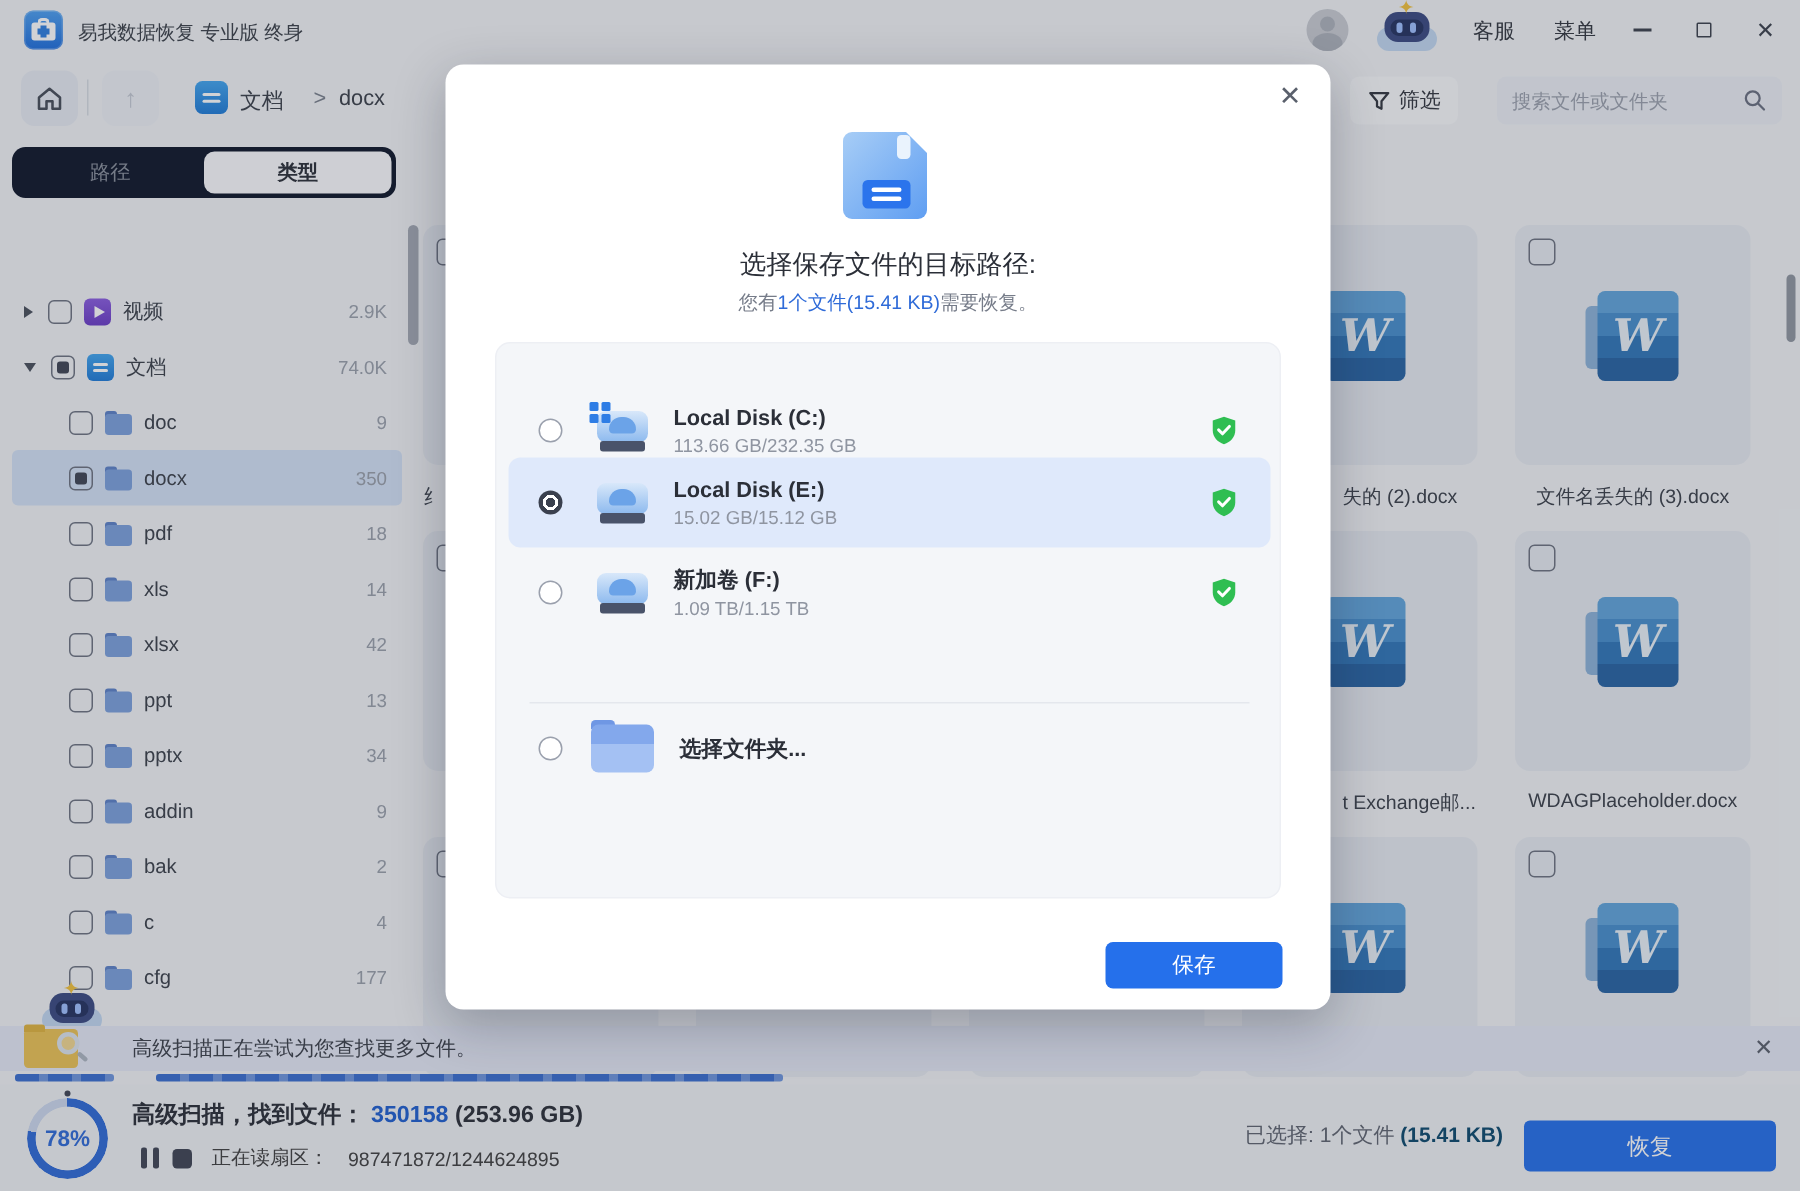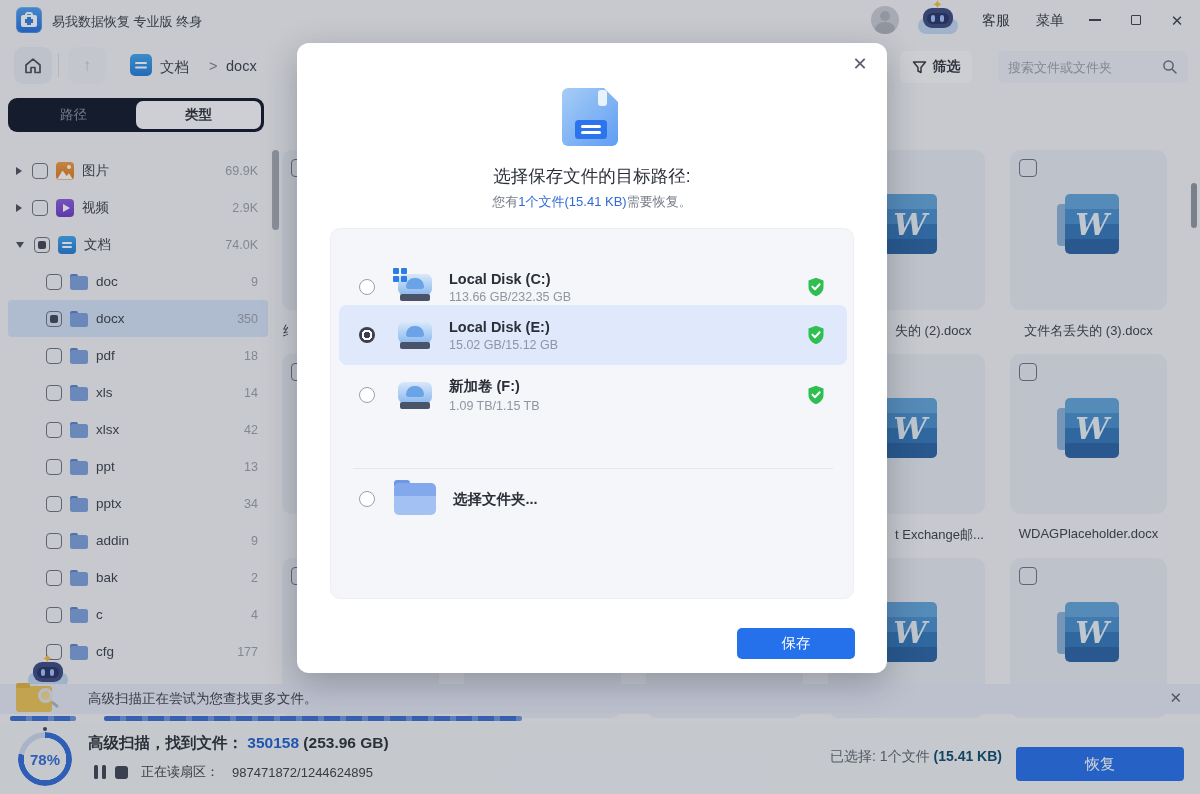--- a/index.html
+++ b/index.html
@@ -34,21 +34,21 @@
   
   .navbtn{position:absolute;top:47px;width:38px;height:37px;border-radius:9px;background:#e7ebf2;display:flex;align-items:center;justify-content:center}
   .navbtn.disabled{background:#edf0f5}
   .vdiv{position:absolute;left:58px;top:53px;width:1px;height:24px;background:#d7dbe2}
   .up-arrow{font-size:17px;color:#c3c8d2;font-weight:bold}
   .bc-icon{position:absolute;left:130px;top:54px;width:22px;height:22px;border-radius:5px;background:linear-gradient(180deg,#41a5f0,#1f7cd8)}
   .bc-icon::after{content:"";position:absolute;left:5px;top:8px;width:12px;height:2.4px;background:#fff;border-radius:1px;box-shadow:0 4.5px 0 #fff}
   .bc-text{position:absolute;top:58px;font-size:14.5px;color:#3b404a}
   .bc-sep{color:#7a808c}
   .filterbtn{position:absolute;left:900px;top:51px;width:72px;height:32px;border-radius:6px;background:rgba(255,255,255,.5);display:flex;align-items:center;justify-content:center;gap:6px}
-  .filterbtn span{font-size:14px;font-weight:bold;color:#33373f}
+  .filterbtn span{font-size:14px;font-weight:normal;color:#33373f}
   .searchbox{position:absolute;left:998px;top:51px;width:190px;height:32px;border-radius:6px;background:#eceff5;display:flex;align-items:center;padding:0 10px;gap:6px}
   .searchbox input{flex:1;border:none;outline:none;background:transparent;font-size:13px;color:#3b404a;font-family:inherit;min-width:0}
   .searchbox input::placeholder{color:#9ba1ad}
 
   
   .tabs{position:absolute;left:8px;top:98px;width:256px;height:34px;background:#0f172a;border-radius:9px;display:flex;padding:3px}
   .tab{flex:1;display:flex;align-items:center;justify-content:center;font-size:13.5px;color:#8a909c;border-radius:7px}
   .tab.active{background:#fbfcfe;color:#2b2f38;font-weight:bold;box-shadow:0 1px 2px rgba(0,0,0,.08)}
   .srow{position:absolute;left:8px;width:260px;height:37px;display:flex;align-items:center}
   .srow.sel{background:#d4e2f6;border-radius:4px}
@@ -211,27 +211,20 @@
       <circle cx="6.5" cy="6.5" r="4.6" fill="none" stroke="#6a7080" stroke-width="1.5"></circle>
       <line x1="10.2" y1="10.2" x2="14" y2="14" stroke="#6a7080" stroke-width="1.5" stroke-linecap="round"></line>
     </svg>
   </div>
 
   <div class="tabs">
     <div class="tab">路径</div>
     <div class="tab active">类型</div>
   </div>
 
-  <div class="srow" style="top:152px">
-    <i class="caret"></i>
-    <i class="cb"></i>
-    <i class="ficon ico-img"></i>
-    <span class="slabel">图片</span>
-    <span class="scount">69.9K</span>
-  </div>
   <div class="srow" style="top:189px">
     <i class="caret"></i>
     <i class="cb"></i>
     <i class="ficon ico-vid"></i>
     <span class="slabel">视频</span>
     <span class="scount">2.9K</span>
   </div>
   <div class="srow" style="top:226px">
     <i class="caret down"></i>
     <i class="cb partial"></i>

